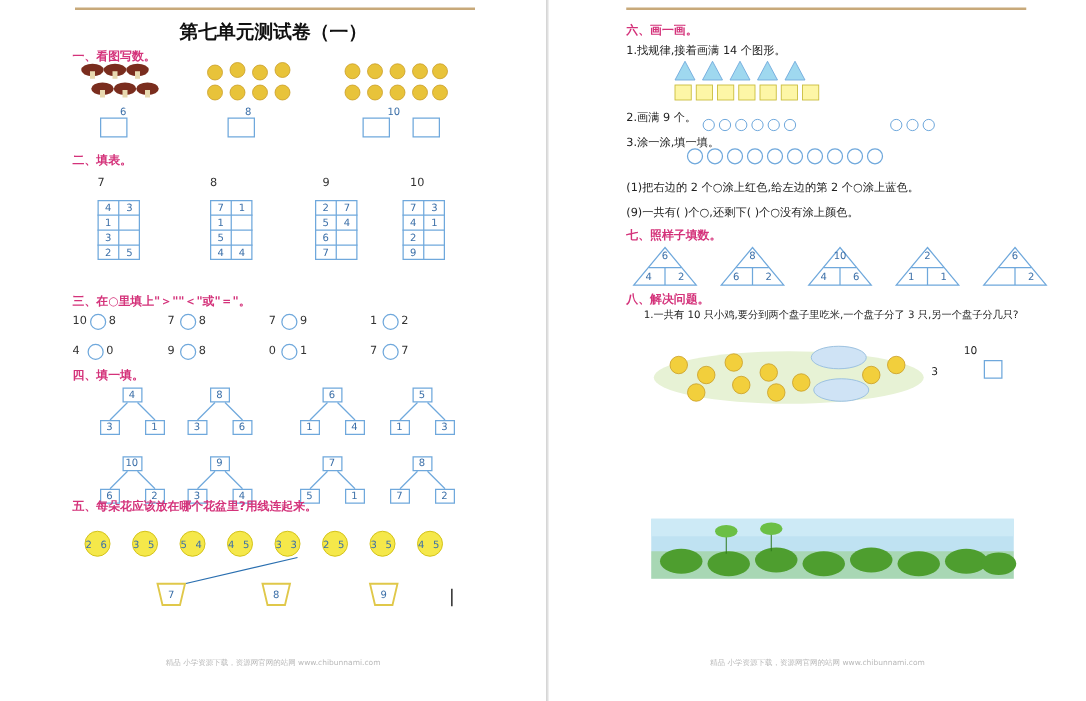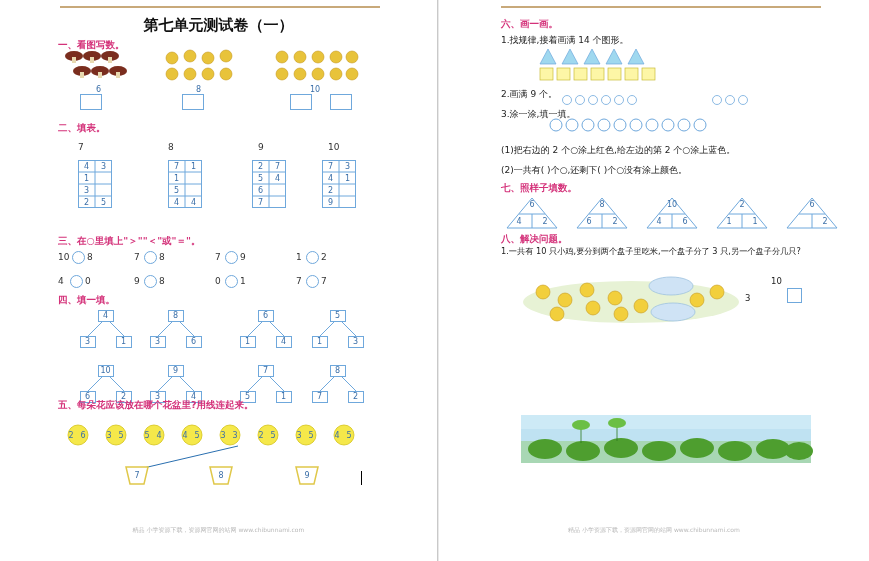--- a/index.html
+++ b/index.html
@@ -457,21 +457,21 @@
       <circle cx="71" cy="7" r="6" fill="#fff" stroke="#6fa8dc"></circle>
       <circle cx="87" cy="7" r="6" fill="#fff" stroke="#6fa8dc"></circle>
       <circle cx="103" cy="7" r="6" fill="#fff" stroke="#6fa8dc"></circle>
       <circle cx="119" cy="7" r="6" fill="#fff" stroke="#6fa8dc"></circle>
       <circle cx="135" cy="7" r="6" fill="#fff" stroke="#6fa8dc"></circle>
       <circle cx="151" cy="7" r="6" fill="#fff" stroke="#6fa8dc"></circle>
     </svg>
   </div>
 
   <div class="secb" style="left:62px;top:144px;">(1)把右边的 2 个○涂上红色,给左边的第 2 个○涂上蓝色。</div>
-  <div class="secb" style="left:62px;top:164px;">(2)一共有( )个○,还剩下( )个○没有涂上颜色。</div>
+  <div class="secb" style="left:62px;top:164px;">(9)一共有( )个○,还剩下( )个○没有涂上颜色。</div>
 
   <div class="sec" style="left:62px;top:182px;">七、照样子填数。</div>
 
   <div style="position:absolute;left:66px;top:196px;">
     <svg width="54" height="34" viewBox="0 0 54 34">
       <polygon points="27,2 52,32 2,32" fill="none" stroke="#6fa8dc"></polygon>
       <line x1="14" y1="18" x2="40" y2="18" stroke="#6fa8dc"></line>
       <line x1="27" y1="18" x2="27" y2="32" stroke="#6fa8dc"></line>
     </svg>
   </div>
@@ -516,21 +516,21 @@
     <svg width="54" height="34" viewBox="0 0 54 34">
       <polygon points="27,2 52,32 2,32" fill="none" stroke="#6fa8dc"></polygon>
       <line x1="14" y1="18" x2="40" y2="18" stroke="#6fa8dc"></line>
       <line x1="27" y1="18" x2="27" y2="32" stroke="#6fa8dc"></line>
     </svg>
   </div>
   <div class="cellnum" style="left:361px;top:200px;width:24px;">6</div>
   <div class="cellnum" style="left:378px;top:217px;width:16px;">2</div>
 
   <div class="sec" style="left:62px;top:233px;">八、解决问题。</div>
-  <div class="secb" style="left:62px;top:246px;font-size:8.2px;">1.一共有 10 只小鸡,要分到两个盘子里吃米,一个盘子分了 3 只,另一个盘子分几只?</div>
+  <div class="secb" style="left:76px;top:246px;font-size:8.2px;">1.一共有 10 只小鸡,要分到两个盘子里吃米,一个盘子分了 3 只,另一个盘子分几只?</div>
 
   <div style="position:absolute;left:82px;top:272px;">
     <svg width="220" height="52" viewBox="0 0 220 52">
       <ellipse cx="110" cy="30" rx="108" ry="21" fill="#e7f2d5"></ellipse>
       <ellipse cx="150" cy="14" rx="22" ry="9" fill="#cfe3f5" stroke="#9dc2e0" stroke-width="0.8"></ellipse>
       <ellipse cx="152" cy="40" rx="22" ry="9" fill="#cfe3f5" stroke="#9dc2e0" stroke-width="0.8"></ellipse>
       <g fill="#f2cf3c" stroke="#c79a20" stroke-width="0.6">
         <circle cx="22" cy="20" r="7"></circle>
           <circle cx="44" cy="28" r="7"></circle>
         <circle cx="66" cy="18" r="7"></circle>

